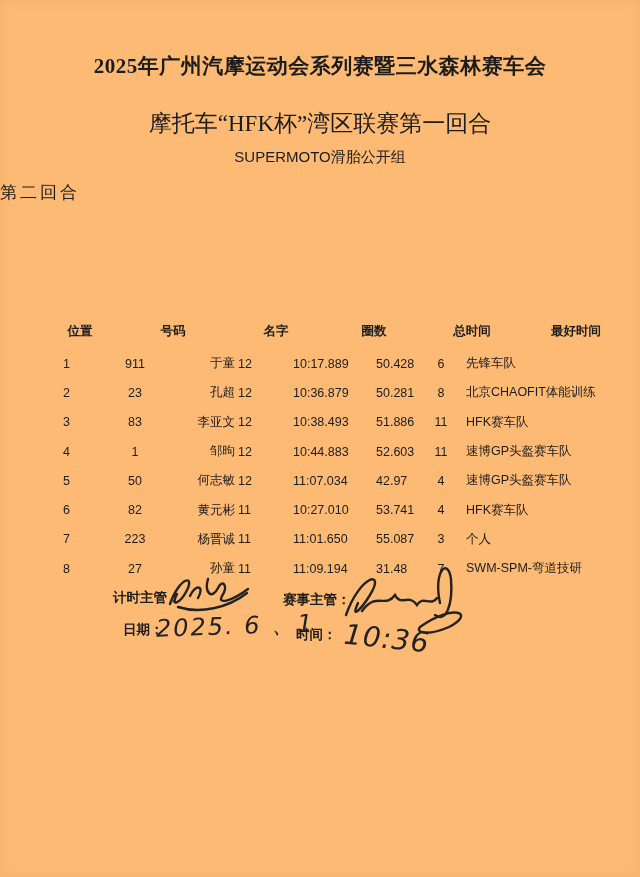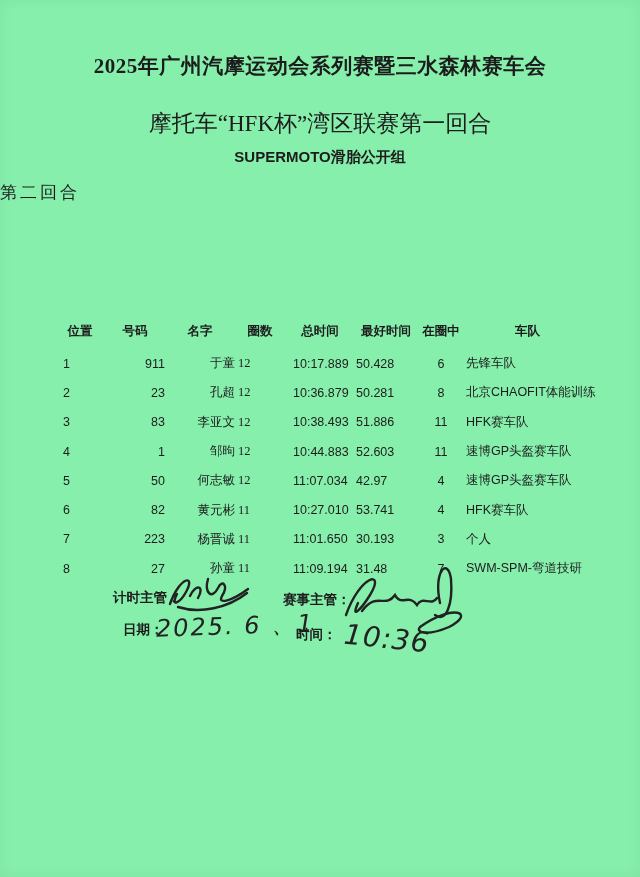--- a/index.html
+++ b/index.html
@@ -1,63 +1,63 @@
 <!DOCTYPE html>
 <html><head>
 <meta charset="utf-8">
 <style>
   html,body{margin:0;padding:0;background:#e9e9e9;}
   .page{
     position:relative;
     width:640px;height:877px;
     margin:0 auto;
-    background:#86efac;
+    background:#fdba74;
     box-shadow:inset 0 0 14px rgba(0,0,0,0.05);
     overflow:hidden;
     color:#1c1c1c;
     font-family:"Liberation Serif", serif;
   }
   .title1{
     position:absolute;top:52px;left:0;width:100%;
     text-align:center;font-size:21px;font-weight:bold;
     letter-spacing:0.5px;
   }
   .title2{
     position:absolute;top:108px;left:0;width:100%;
     text-align:center;font-size:23px;font-weight:normal;
   }
   .title3{
     position:absolute;top:148px;left:0;width:100%;
-    text-align:center;font-size:15px;font-weight:bold;
+    text-align:center;font-size:15px;font-weight:normal;
     font-family:"Liberation Sans", sans-serif;
   }
   .title4{
     position:absolute;top:181px;left:0;width:100%;
     font-size:17px;letter-spacing:3px;
   }
   .results{
     position:absolute;top:318px;left:55px;width:535px;
     font-family:"Liberation Sans", sans-serif;
     font-size:12.5px;
   }
   .trow{
     display:grid;
     grid-template-columns:50px 60px 70px 50px 70px 62px 48px 125px;
     align-items:center;
     height:29.3px;
   }
-  .trow.head{height:26px;margin-bottom:5px;}
+  .trow.head{height:26px;margin-bottom:5px;gap:38px;}
   .cell{white-space:nowrap;}
   .cell.h{text-align:center;font-weight:bold;}
   .cell.d.c0{padding-left:8px;}
-  .cell.d.c1{text-align:right;}
+  .cell.d.c1{text-align:center;}
   .cell.d.c2{padding-left:28px;text-align:right;}
-  .cell.d.c3{padding-left:3px;font-family:Liberation Serif, serif;}
+  .cell.d.c3{padding-left:3px;}
   .cell.d.c4{padding-left:8px;}
-  .cell.d.c5{padding-left:1px;}
+  .cell.d.c5{padding-left:1px;margin-left:20px;}
   .cell.d.c6{text-align:center;}
   .cell.d.c7{padding-left:1px;}
   .flabel{
     position:absolute;
     font-size:13.5px;font-weight:bold;
     white-space:nowrap;
   }
   .hand{
     position:absolute;
     font-family:"DejaVu Sans", sans-serif;
@@ -153,21 +153,21 @@
           <div class="cell d c5">53.741</div>
           <div class="cell d c6">4</div>
           <div class="cell d c7">HFK赛车队</div>
         </div>
         <div class="trow">
           <div class="cell d c0">7</div>
           <div class="cell d c1">223</div>
           <div class="cell d c2">杨晋诚</div>
           <div class="cell d c3">11</div>
           <div class="cell d c4">11:01.650</div>
-          <div class="cell d c5">30.193</div>
+          <div class="cell d c5">55.087</div>
           <div class="cell d c6">3</div>
           <div class="cell d c7">个人</div>
         </div>
         <div class="trow">
           <div class="cell d c0">8</div>
           <div class="cell d c1">27</div>
           <div class="cell d c2">孙童</div>
           <div class="cell d c3">11</div>
           <div class="cell d c4">11:09.194</div>
           <div class="cell d c5">31.48</div>

